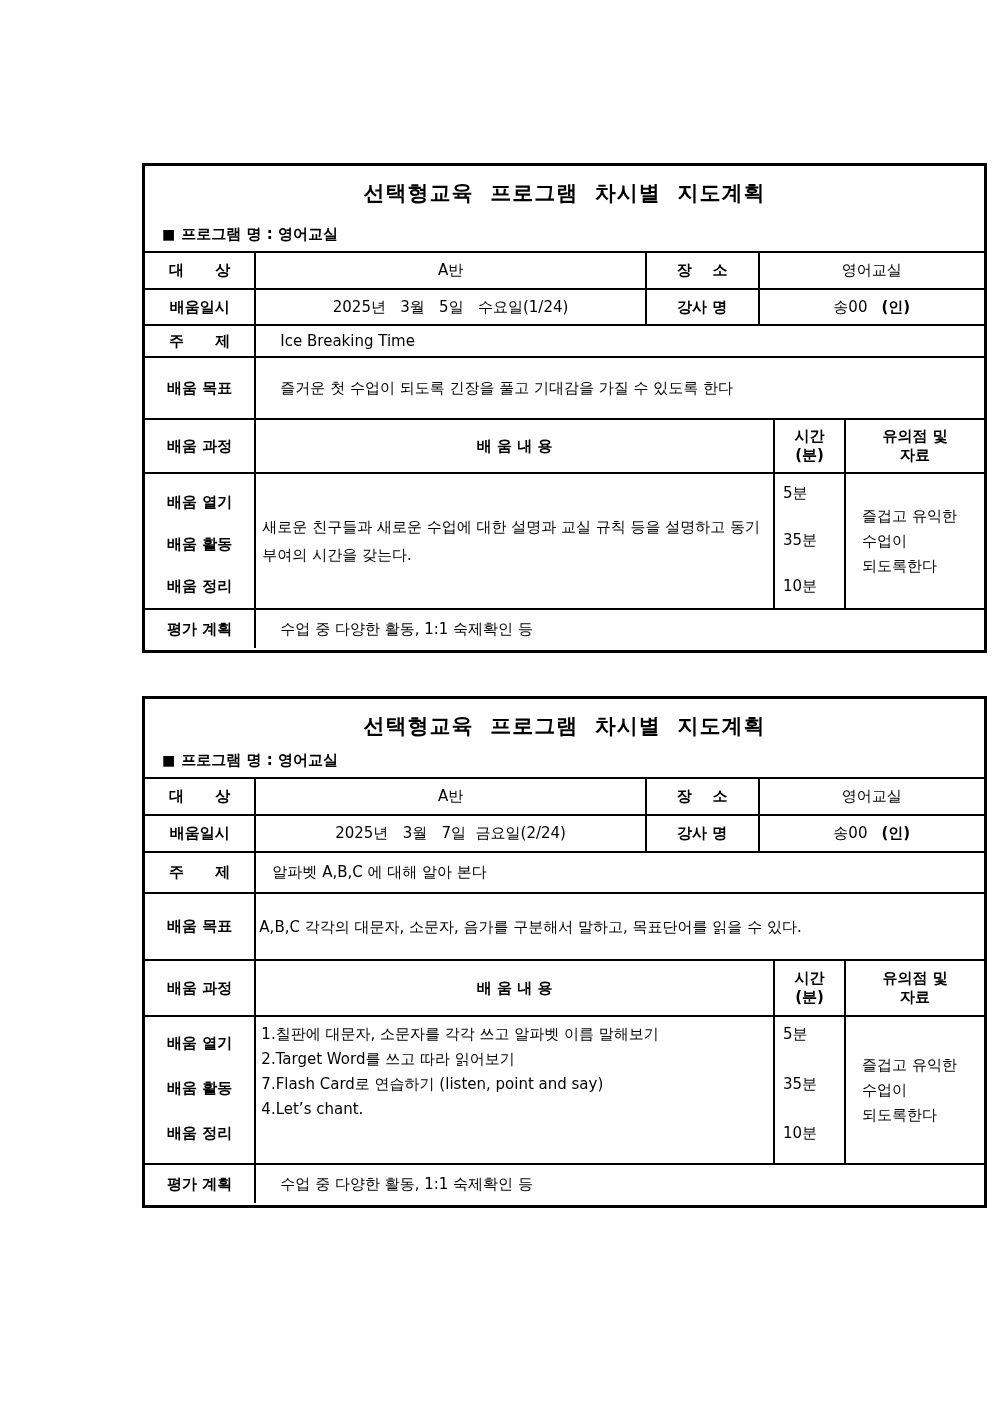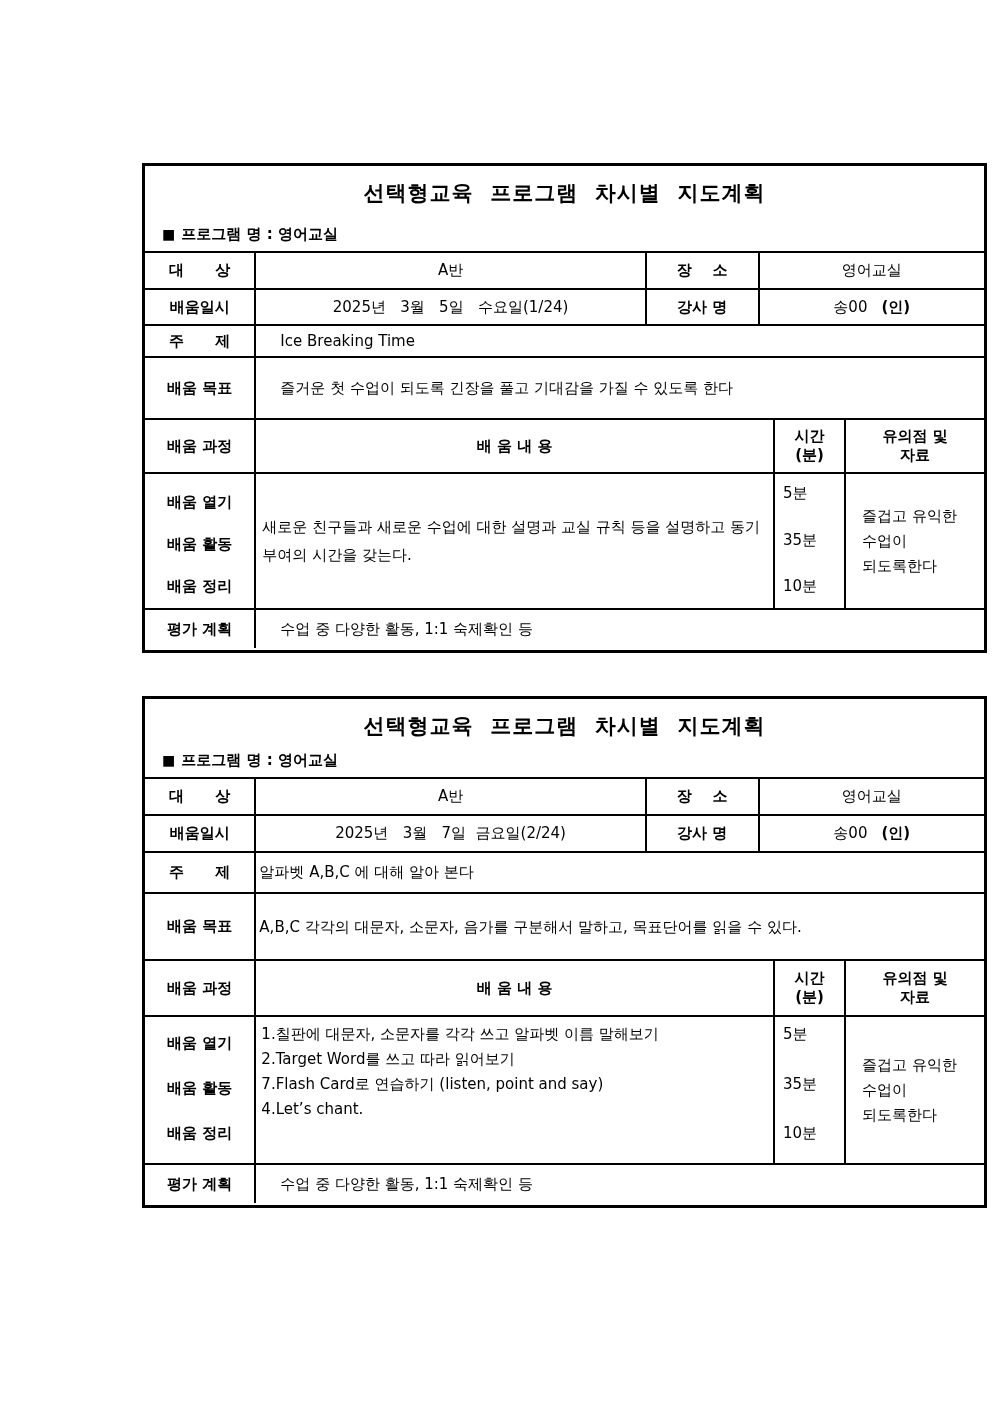--- a/index.html
+++ b/index.html
@@ -163,21 +163,21 @@
       <td class="val-c" colspan="3">영어교실</td>
     </tr>
     <tr style="height:37px">
       <td class="lbl">배움일시</td>
       <td class="val-c">2025년   3월   7일  금요일(2/24)</td>
       <td class="lbl">강사 명</td>
       <td class="val-c" colspan="3"><span>송00</span><span class="stamp">(인)</span></td>
     </tr>
     <tr style="height:41px">
       <td class="lbl">주      제</td>
-      <td class="val-l" style="padding-left:3px" colspan="5">알파벳 A,B,C 에 대해 알아 본다</td>
+      <td class="val-l" style="padding-left:16px" colspan="5">알파벳 A,B,C 에 대해 알아 본다</td>
     </tr>
     <tr style="height:67px">
       <td class="lbl">배움 목표</td>
       <td class="val-l2" colspan="5">A,B,C 각각의 대문자, 소문자, 음가를 구분해서 말하고, 목표단어를 읽을 수 있다.</td>
     </tr>
     <tr style="height:56px">
       <td class="lbl">배움 과정</td>
       <td class="hdr" colspan="3">배 움  내  용</td>
       <td class="hdr">시간
 (분)</td>

